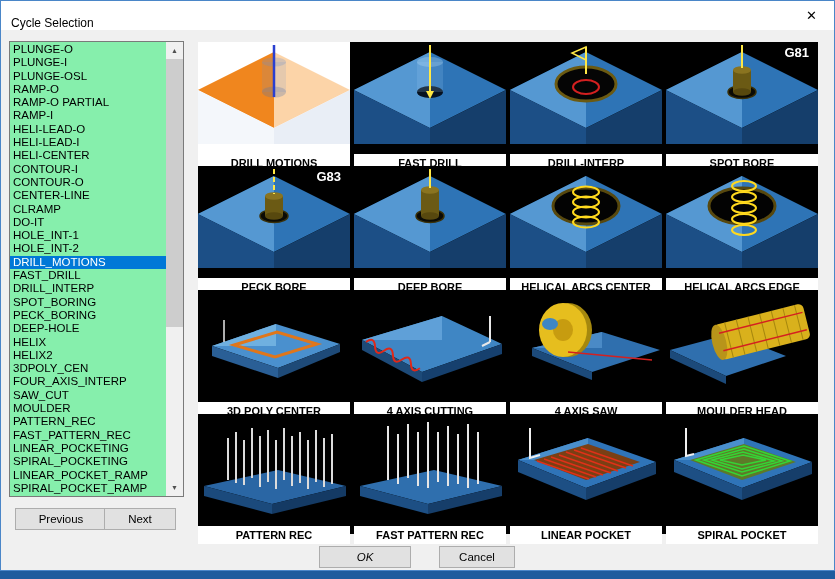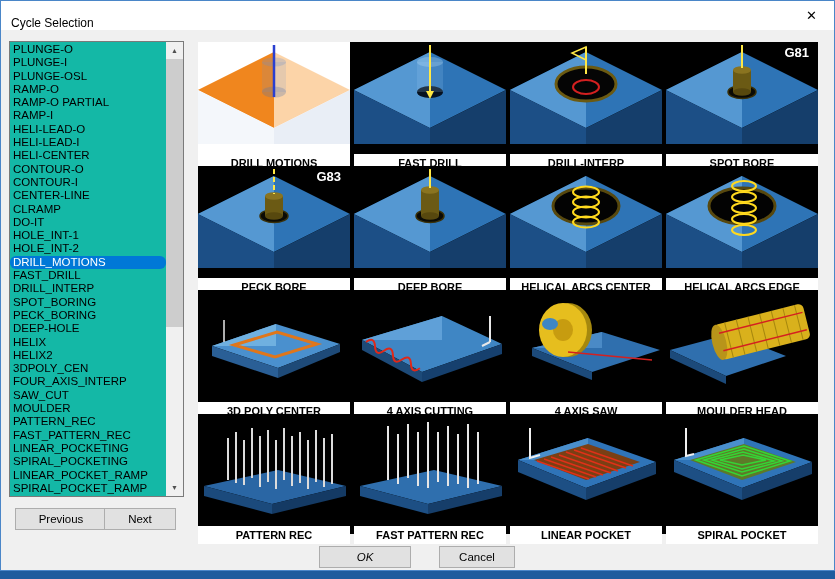--- a/index.html
+++ b/index.html
@@ -18,28 +18,28 @@
   }
   .title{font-size:12px;color:#000;margin-left:10px;}
   .close-btn{
     position:absolute;right:0;top:0;width:45px;height:29px;
     display:flex;align-items:center;justify-content:center;
     font-size:13px;color:#000;cursor:pointer;
   }
   
   .listbox{
     position:absolute;left:8px;top:40px;width:175px;height:456px;
-    background:#14b8a6;border:1px solid #7a7a7a;box-sizing:border-box;
+    background:#86efac;border:1px solid #7a7a7a;box-sizing:border-box;
   }
   .list-inner{position:absolute;left:0;top:1px;right:17px;bottom:0;overflow:hidden;}
   .list-item{
     height:13.3px;line-height:13.3px;font-size:11.5px;color:#000;
     padding-left:3px;white-space:nowrap;overflow:hidden;cursor:default;
   }
-  .list-item.selected{background:#0078d7;color:#fff;border-radius:6px;}
+  .list-item.selected{background:#0078d7;color:#fff;}
   .scrollbar{
     position:absolute;right:0;top:0;bottom:0;width:17px;background:#f0f0f0;
   }
   .sb-btn{
     height:17px;display:flex;align-items:center;justify-content:center;
     font-size:7px;color:#505050;
   }
   .sb-btn.down{position:absolute;bottom:0;left:0;right:0;}
   .sb-thumb{position:absolute;left:0;top:17px;width:17px;height:268px;background:#cdcdcd;}
   
@@ -84,22 +84,22 @@
     <div class="list-inner">
       <div class="list-item">PLUNGE-O</div>
       <div class="list-item">PLUNGE-I</div>
       <div class="list-item">PLUNGE-OSL</div>
       <div class="list-item">RAMP-O</div>
       <div class="list-item">RAMP-O PARTIAL</div>
       <div class="list-item">RAMP-I</div>
       <div class="list-item">HELI-LEAD-O</div>
       <div class="list-item">HELI-LEAD-I</div>
       <div class="list-item">HELI-CENTER</div>
+      <div class="list-item">CONTOUR-I</div>
       <div class="list-item">CONTOUR-O</div>
-      <div class="list-item">CONTOUR-I</div>
       <div class="list-item">CENTER-LINE</div>
       <div class="list-item">CLRAMP</div>
       <div class="list-item">DO-IT</div>
       <div class="list-item">HOLE_INT-1</div>
       <div class="list-item">HOLE_INT-2</div>
       <div class="list-item selected">DRILL_MOTIONS</div>
       <div class="list-item">FAST_DRILL</div>
       <div class="list-item">DRILL_INTERP</div>
       <div class="list-item">SPOT_BORING</div>
       <div class="list-item">PECK_BORING</div>

